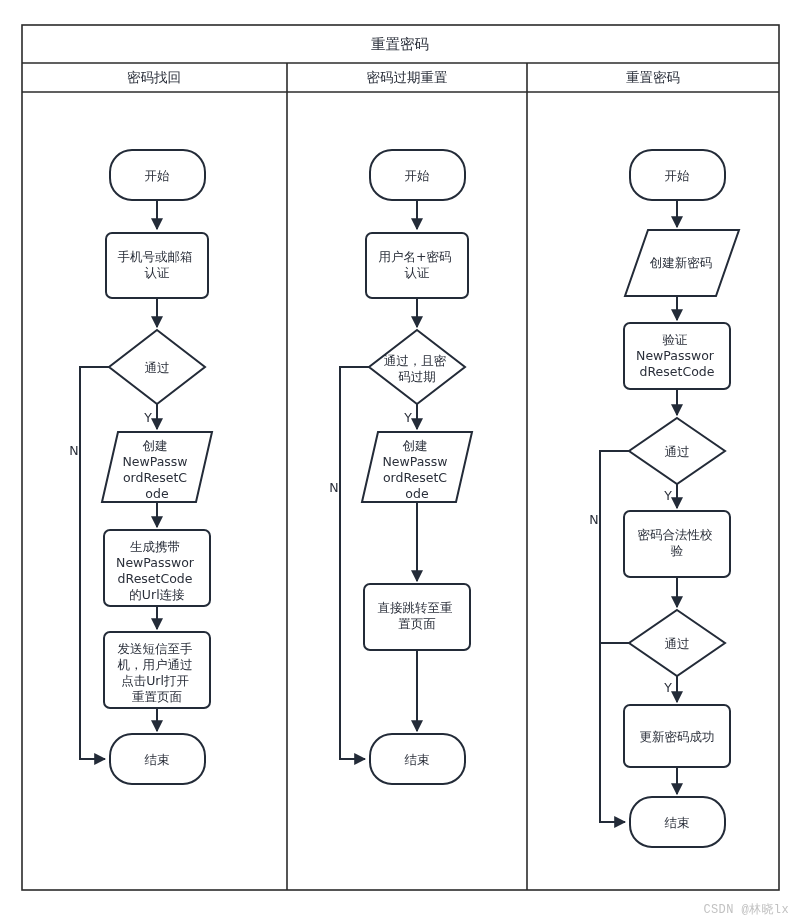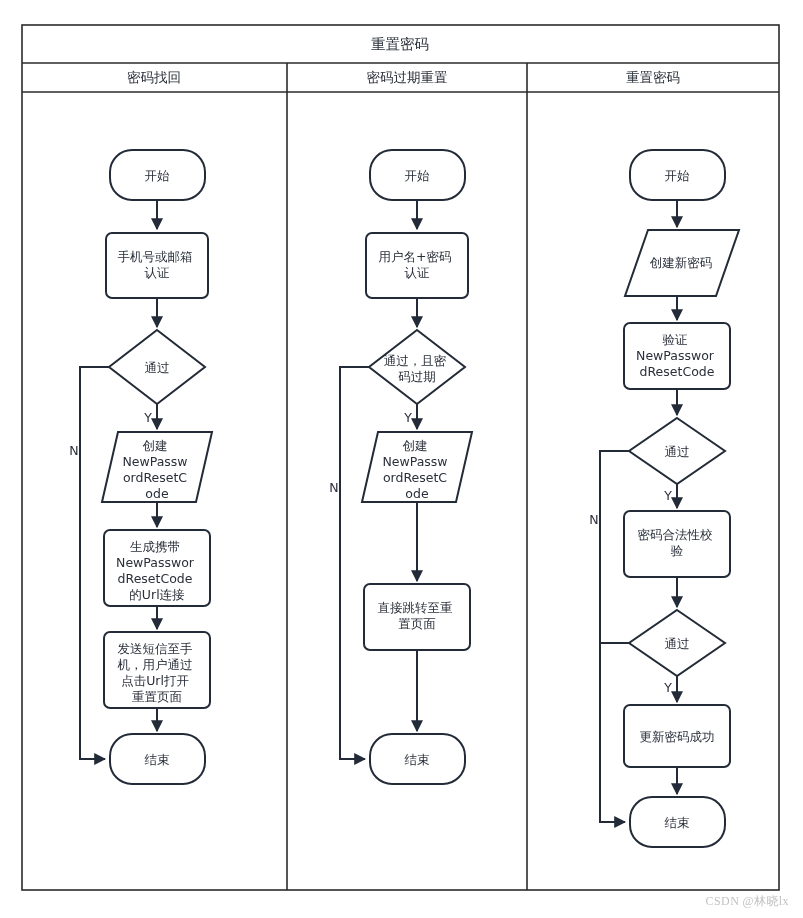--- a/index.html
+++ b/index.html
@@ -17,25 +17,25 @@
   #canvas {
     position: absolute;
     left: 0;
     top: 0;
     width: 803px;
     height: 918px;
   }
   .wm {
     position: absolute;
     right: 14px;
-    bottom: 8px;
+    bottom: 0;
     font-size: 12px;
     color: #c2c2c2;
     letter-spacing: 0.4px;
-    font-family: Liberation Serif, serif;
+    font-family: Liberation Mono, monospace;
     white-space: nowrap;
   }
   svg text {
     font-family: "DejaVu Sans", "Liberation Sans", sans-serif;
     fill: #2a2f3a;
   }
   .lane-title { font-size: 13.5px; }
   .pool-title { font-size: 14.5px; }
   .node-text { font-size: 12.5px; }
   .edge-label { font-size: 12.5px; }

